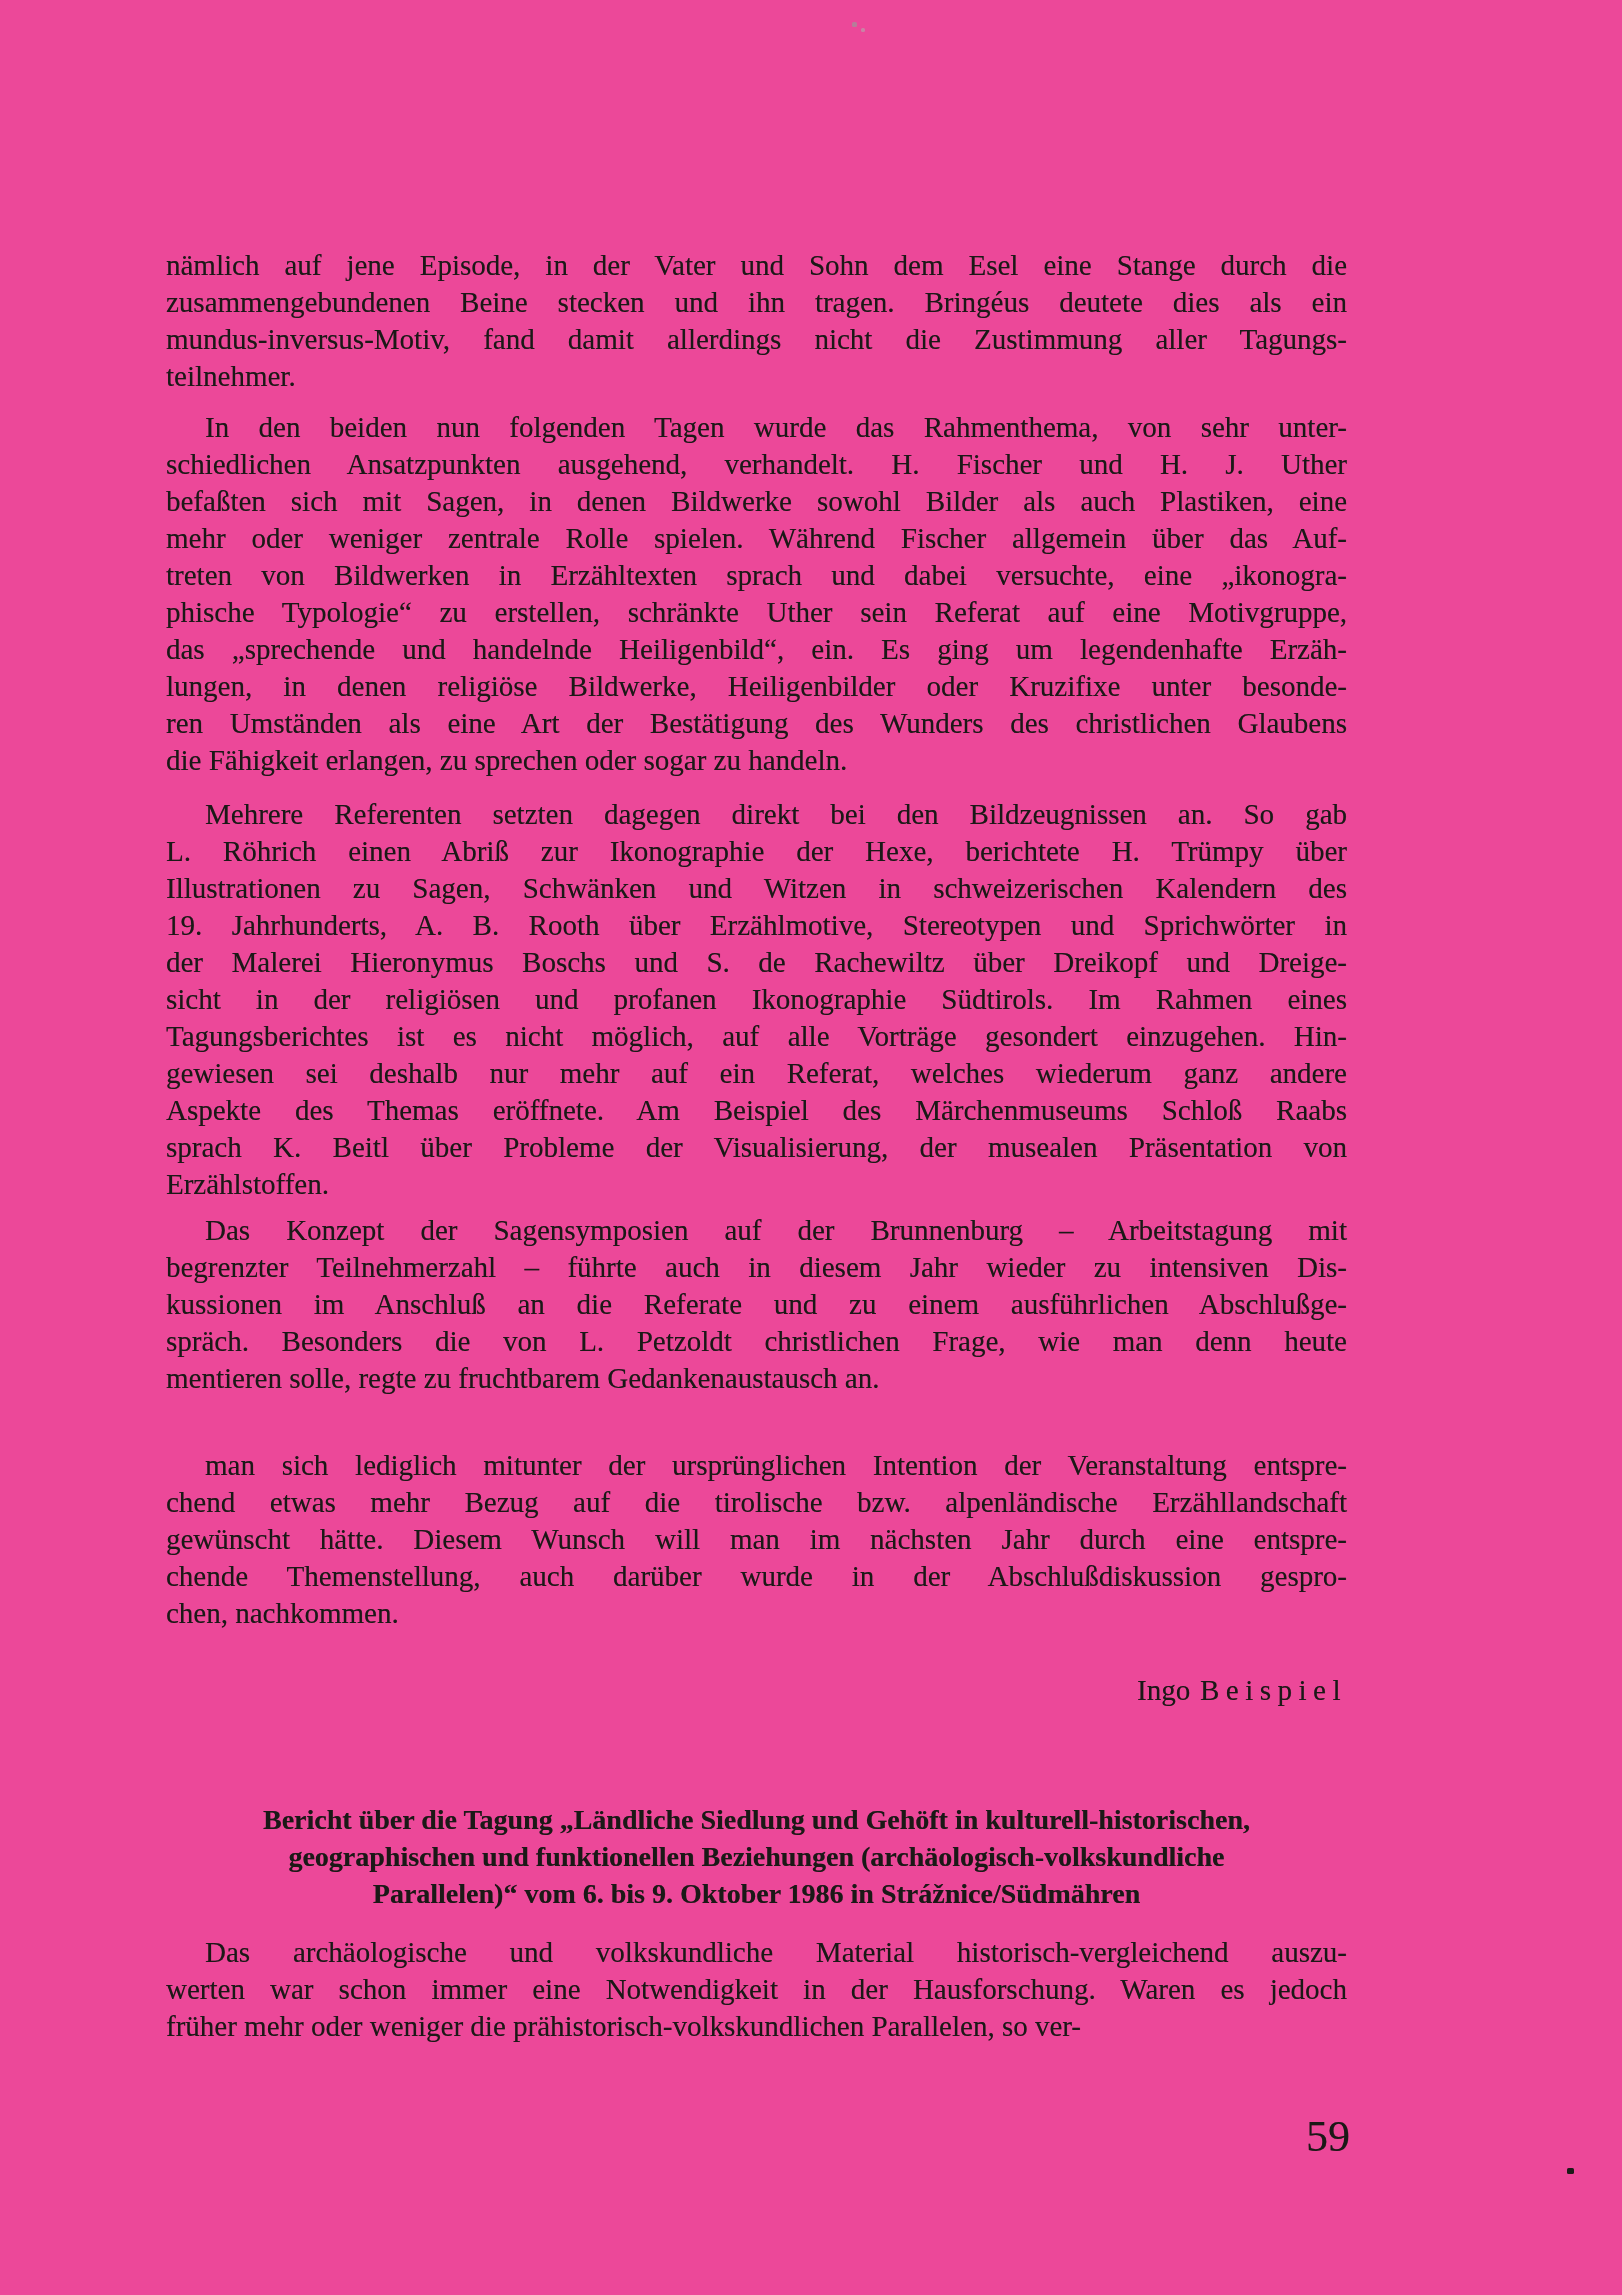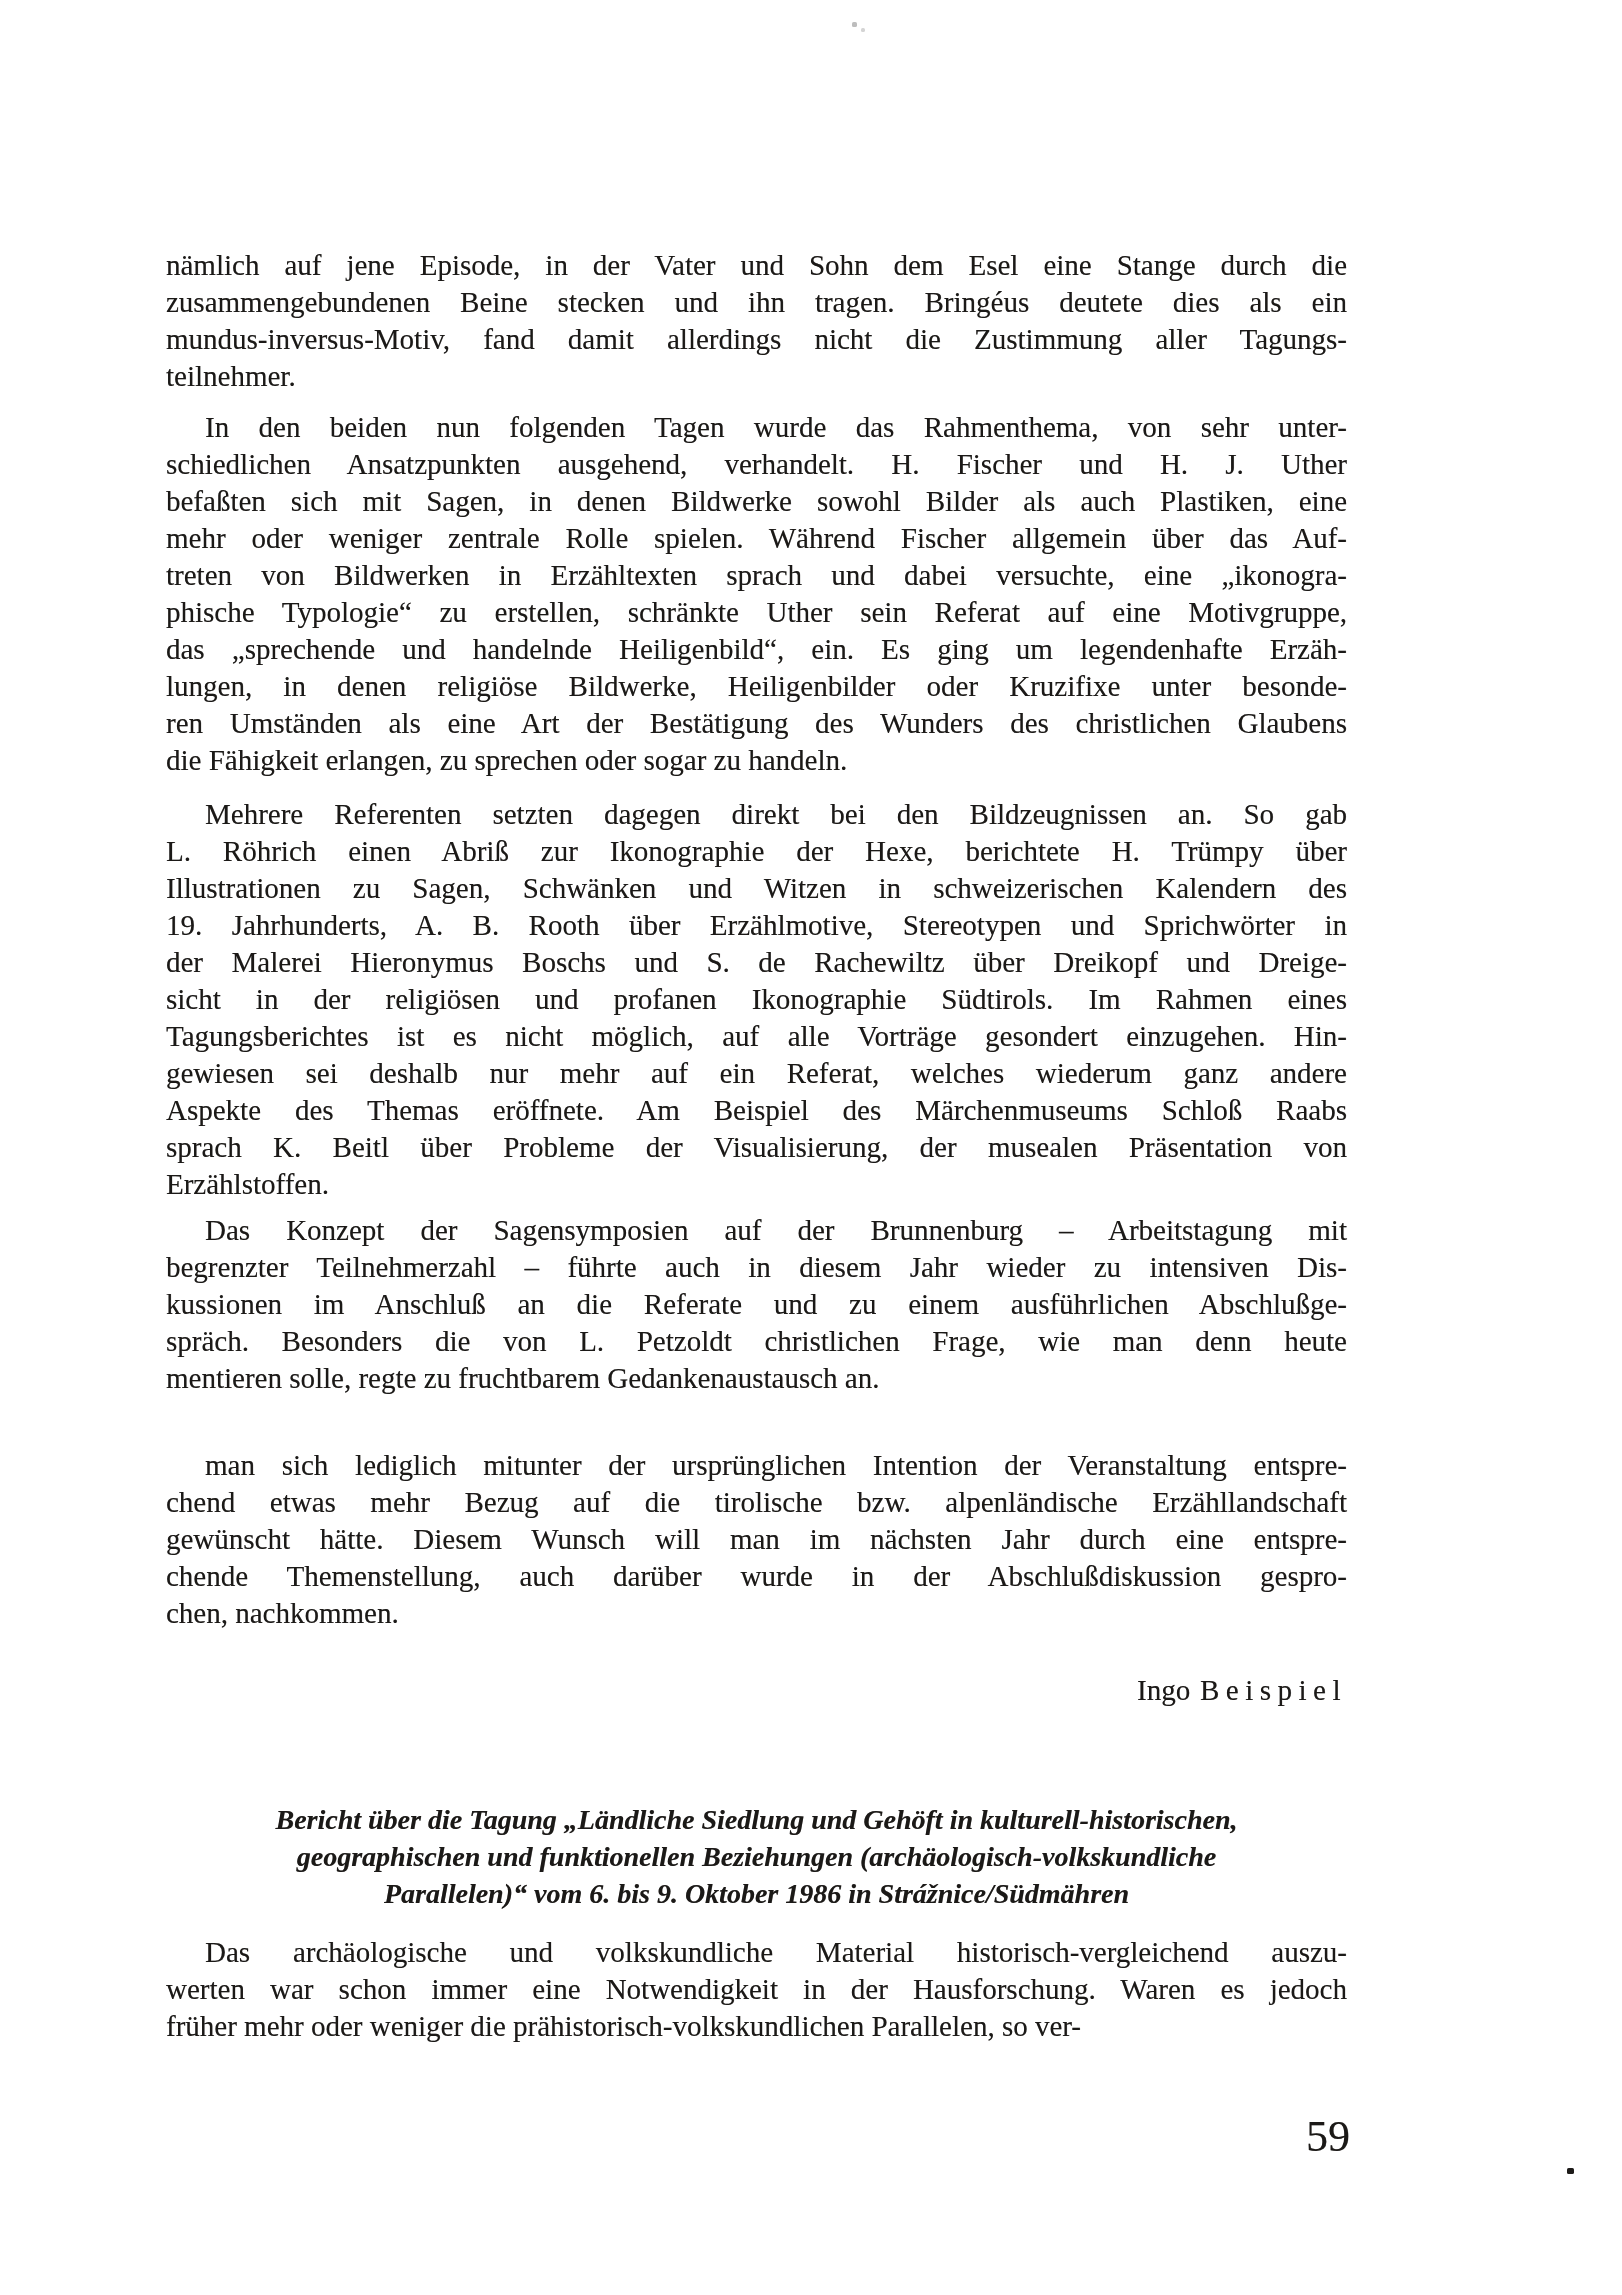--- a/index.html
+++ b/index.html
@@ -4,21 +4,21 @@
 <style>
   html, body {
     margin: 0;
     padding: 0;
     background: #e8e8e8;
   }
   .page {
     position: relative;
     width: 1623px;
     height: 2295px;
-    background: #ffffff;
+    background: #ec4899;
     font-family: "Liberation Serif", "DejaVu Serif", serif;
     color: #1b1917;
     overflow: hidden;
   }
   .para {
     position: absolute;
     left: 166px;
     width: 1181px;
     font-size: 29px;
     line-height: 37px;
@@ -35,21 +35,20 @@
     text-indent: 39px;
   }
   .heading {
     position: absolute;
     left: 166px;
     width: 1181px;
     font-size: 28px;
     line-height: 37px;
     font-weight: bold;
     text-shadow: 0.2px 0.2px 0 rgba(25,22,20,0.5);
-    font-style: italic;
   }
   .hline {
     text-align: center;
     white-space: nowrap;
   }
   .signature {
     position: absolute;
     left: 166px;
     width: 1181px;
     top: 1672px;

